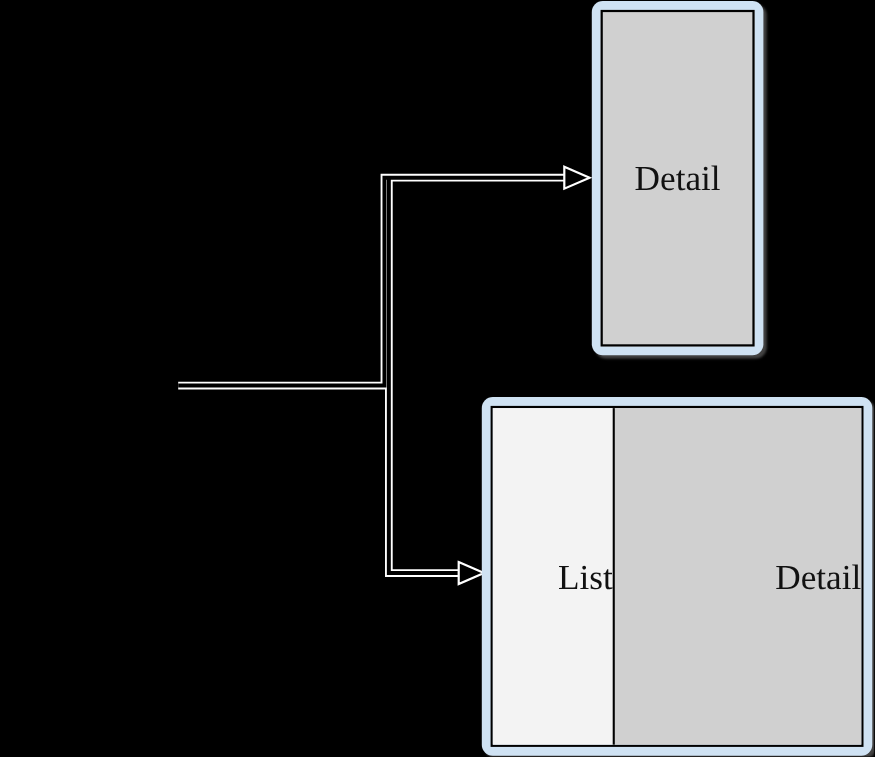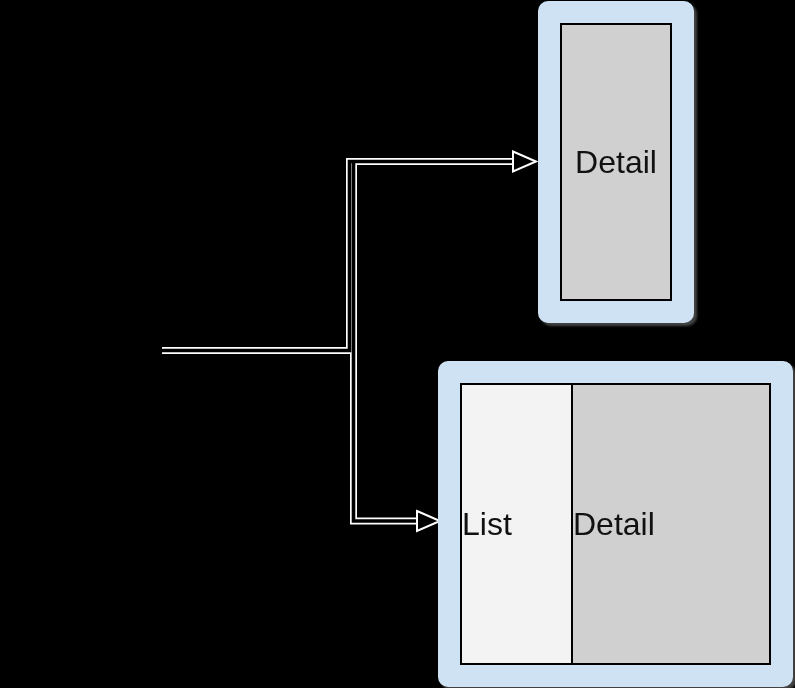--- a/index.html
+++ b/index.html
@@ -61,22 +61,23 @@
     font-size: 27px;
     line-height: 1.25;
     white-space: pre-line;
   }
   
   .pane-frame {
     position: absolute;
     background: #cfe2f3;
     border-radius: 10px;
     box-sizing: border-box;
-    padding: 22px;
+    padding: 8px;
     filter: drop-shadow(3px 3px 1px rgba(120,120,120,0.55));
+    font-family: Liberation Serif, serif;
   }
   .pane-frame .inner {
     width: 100%;
     height: 100%;
     box-sizing: border-box;
     border: 2px solid #000000;
     display: flex;
   }
   #detail-pane {
     left: 538px;
@@ -91,21 +92,21 @@
   }
   #list-detail-pane {
     left: 438px;
     top: 361px;
     width: 355px;
     height: 326px;
   }
   .panel {
     display: flex;
     align-items: center;
-    justify-content: flex-start;
+    justify-content: flex-end;
     height: 100%;
     box-sizing: border-box;
   }
   .panel.list {
     width: 111px;
     background: #f3f3f3;
     border-right: 2px solid #000000;
   }
   .panel.detail {
     flex: 1;

